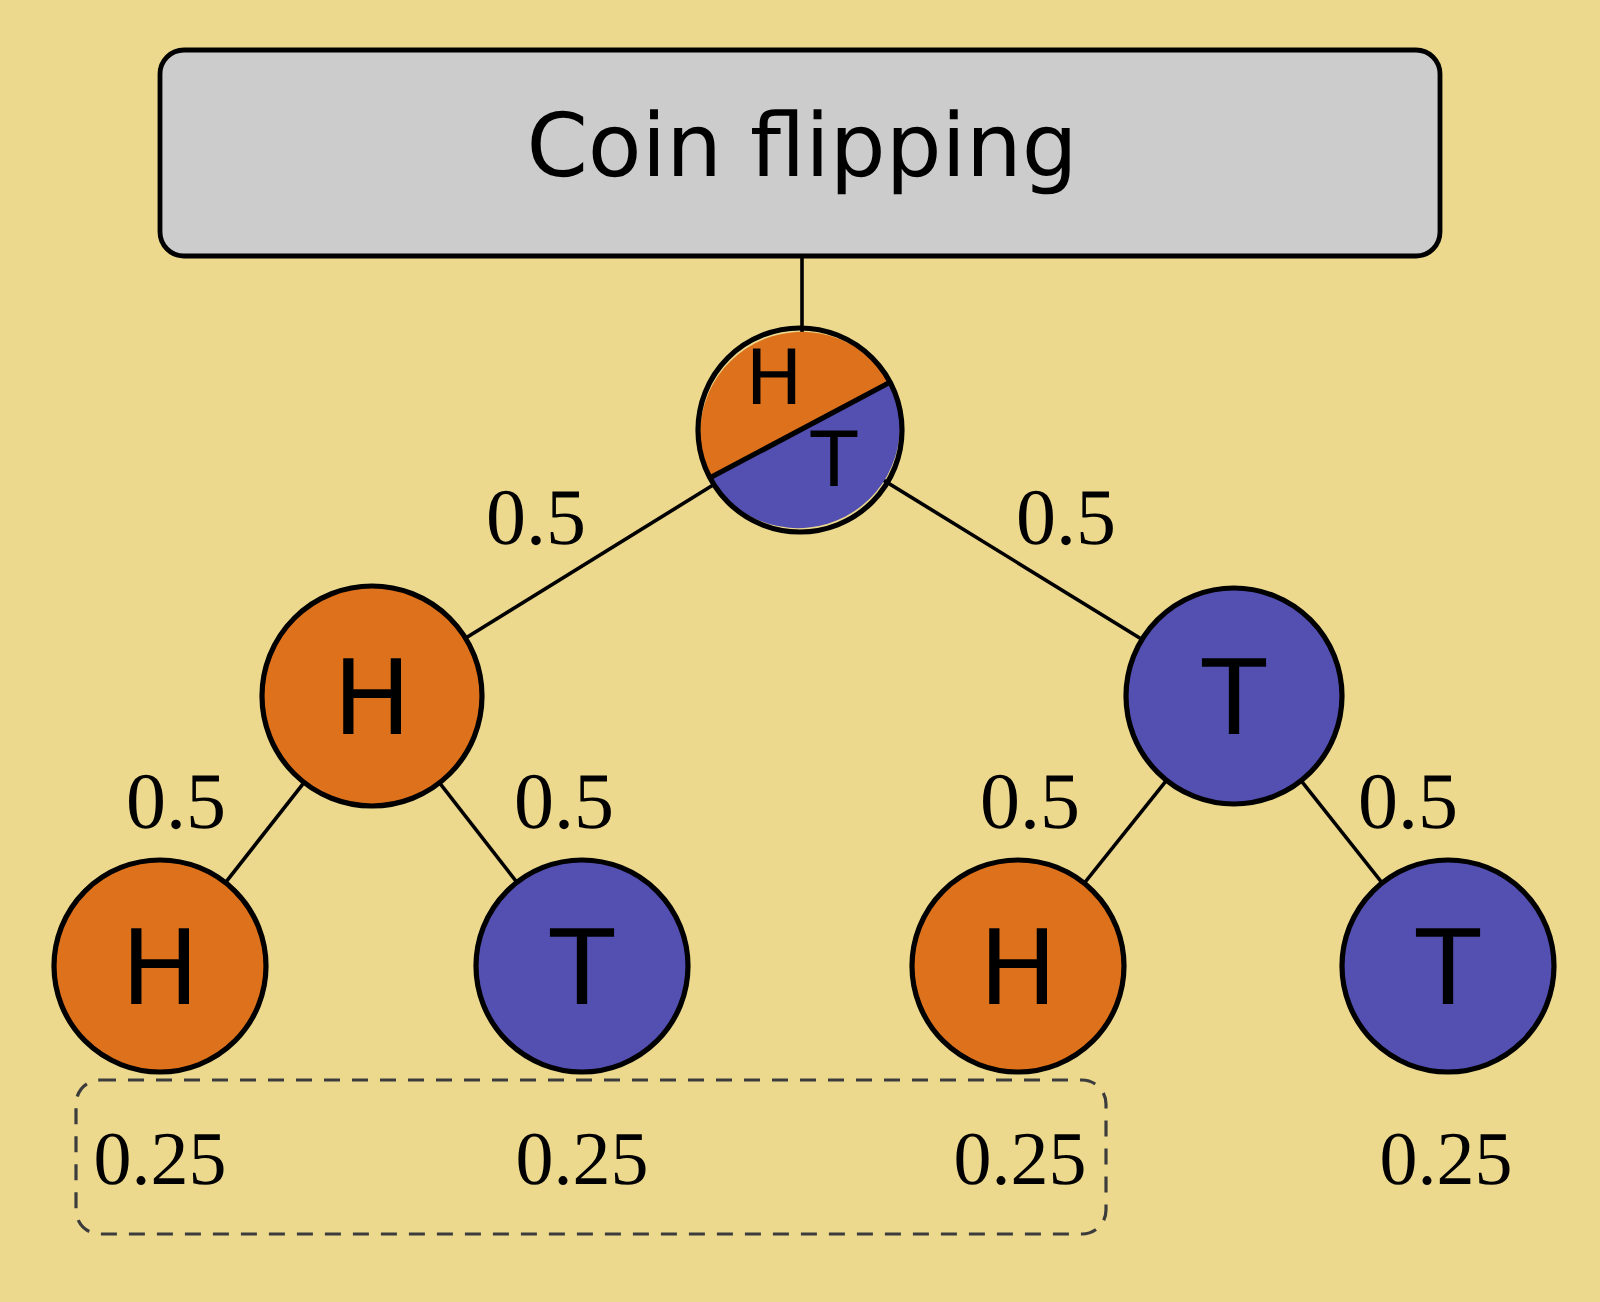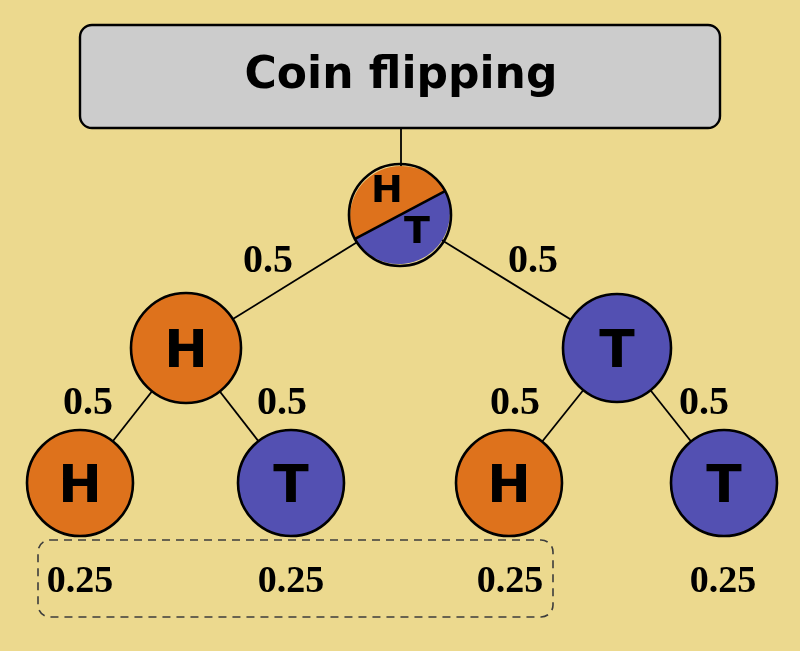--- a/index.html
+++ b/index.html
@@ -4,21 +4,20 @@
 <style>
   html, body {
     margin: 0;
     padding: 0;
     background: #ecd98e;
   }
   .stage {
     width: 787px;
     height: 651px;
     position: relative;
-    font-weight: bold;
   }
   svg { display: block; }
   text {
     text-anchor: middle;
     fill: #000000;
   }
   .sans  { font-family: "DejaVu Sans", "Liberation Sans", sans-serif; }
   .serif { font-family: "Liberation Serif", "DejaVu Serif", serif; }
   .title-text   { font-size: 44px; }
   .node-letter  { font-size: 52px; }

